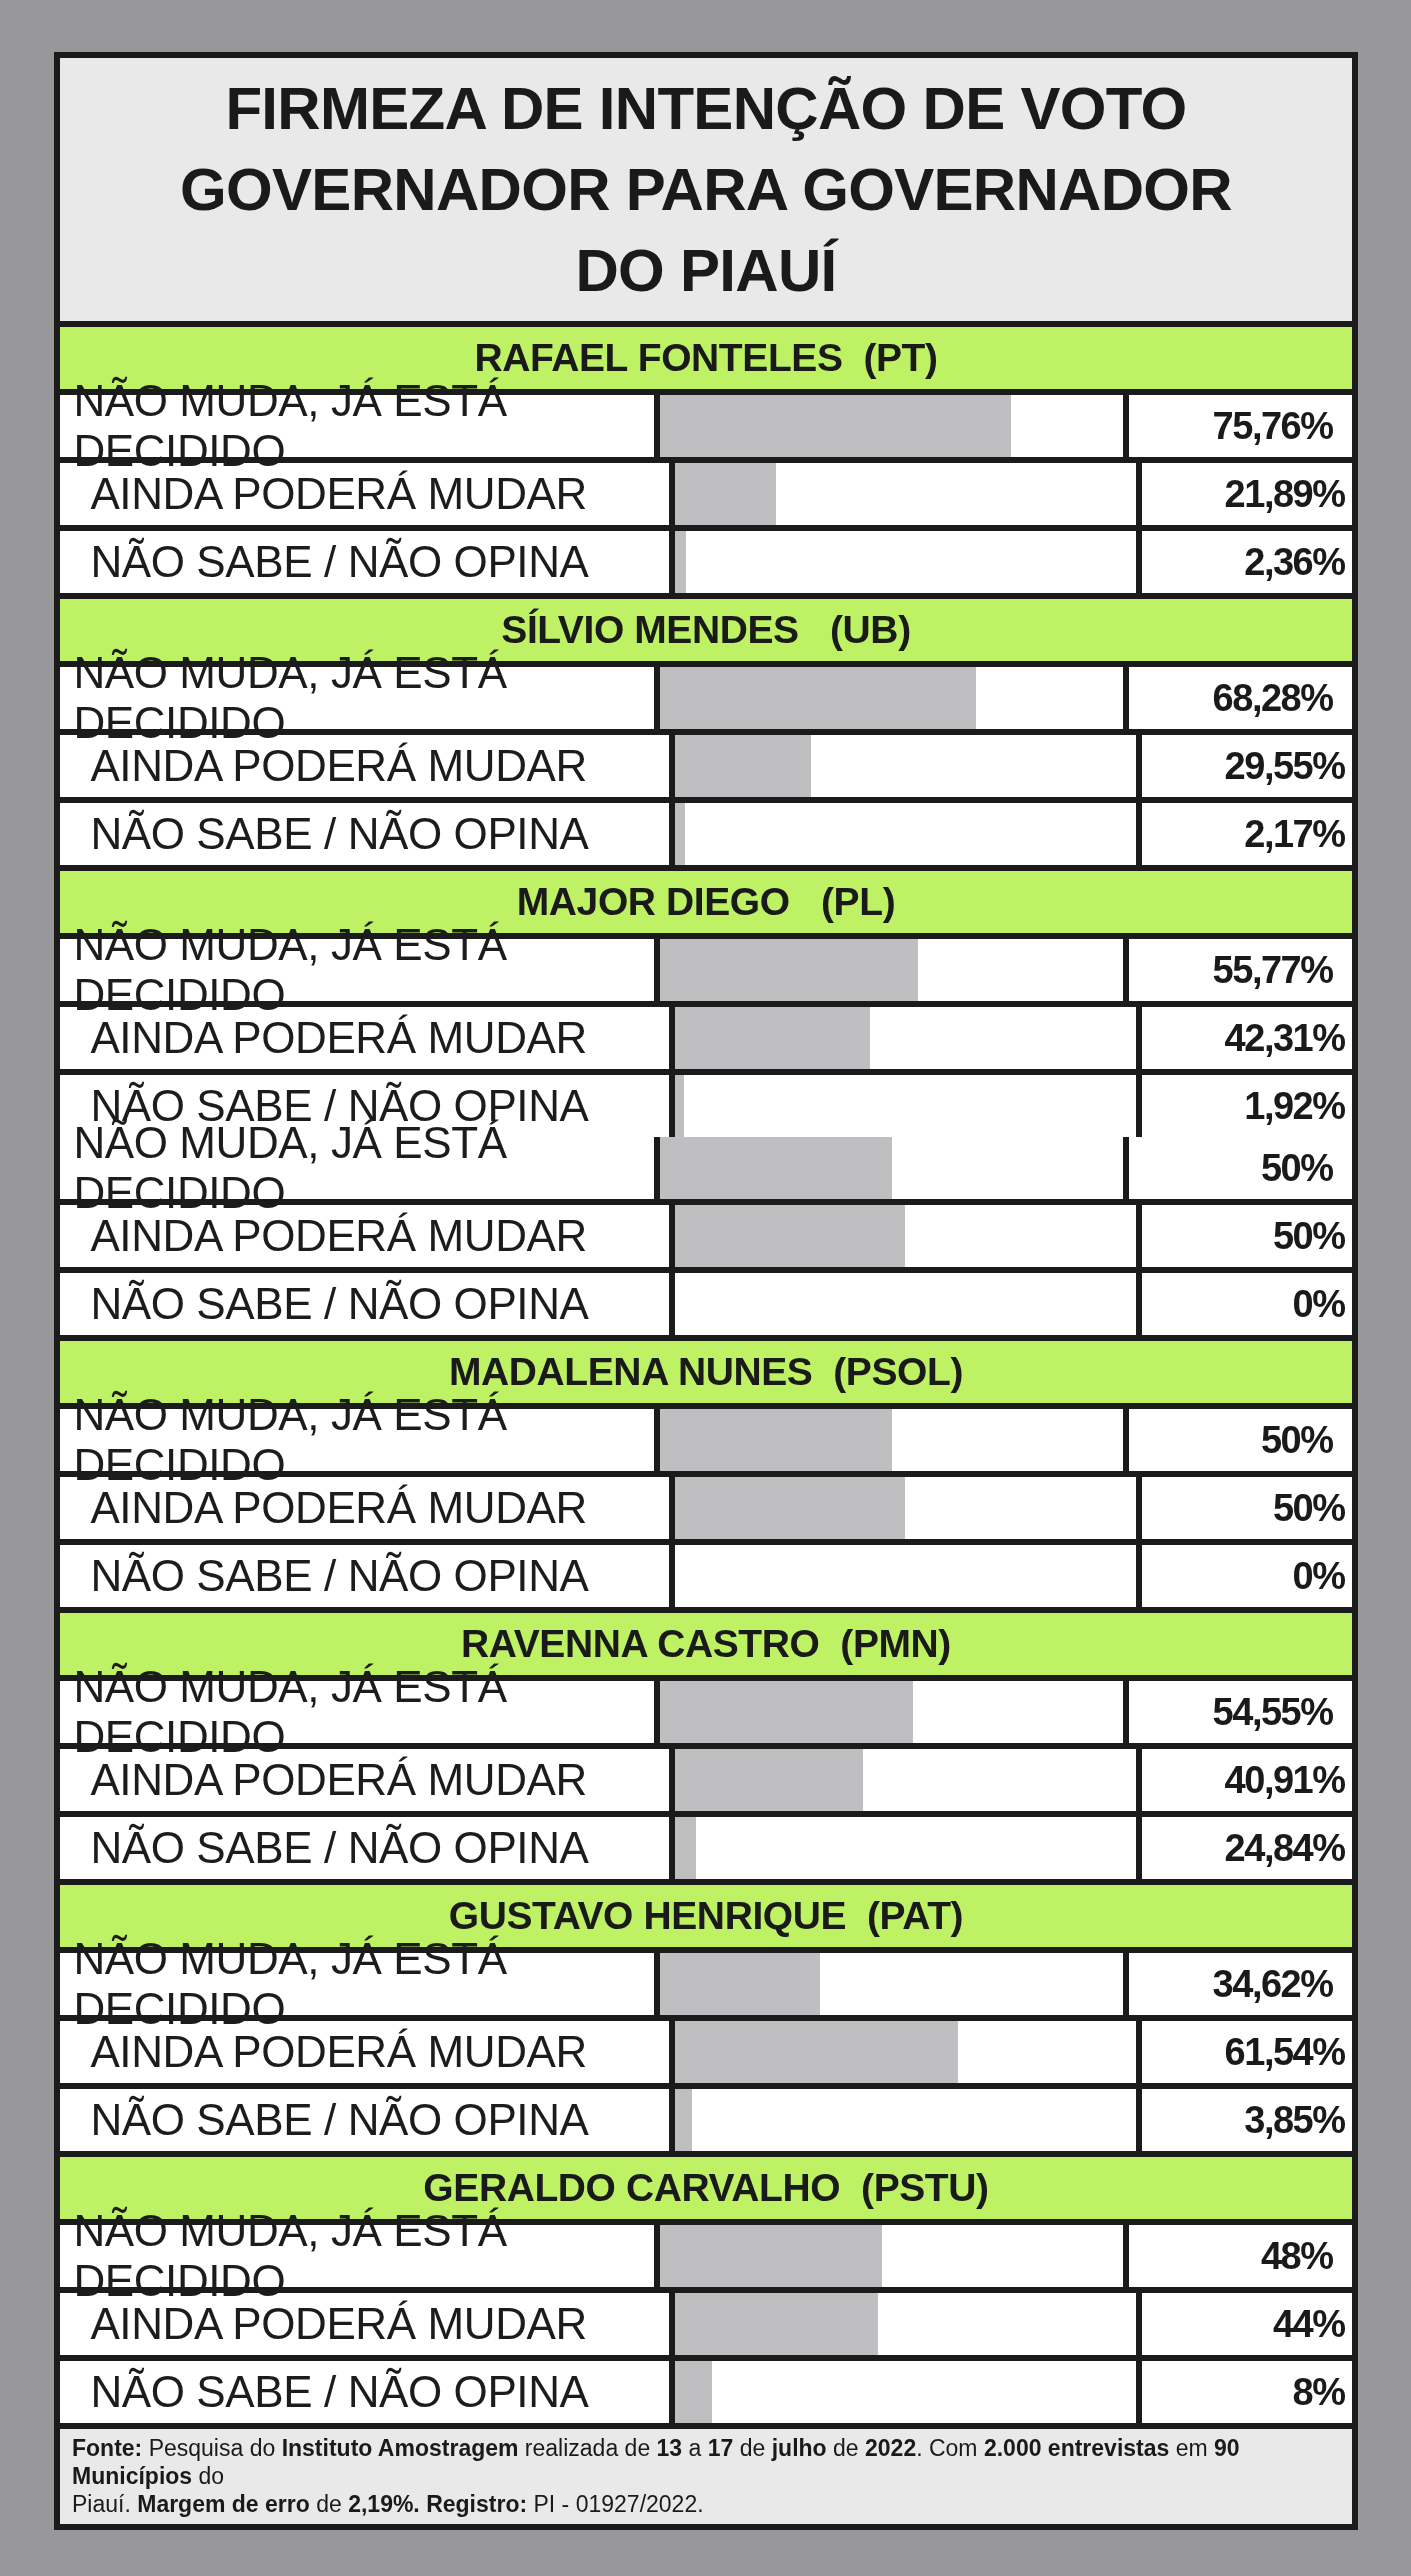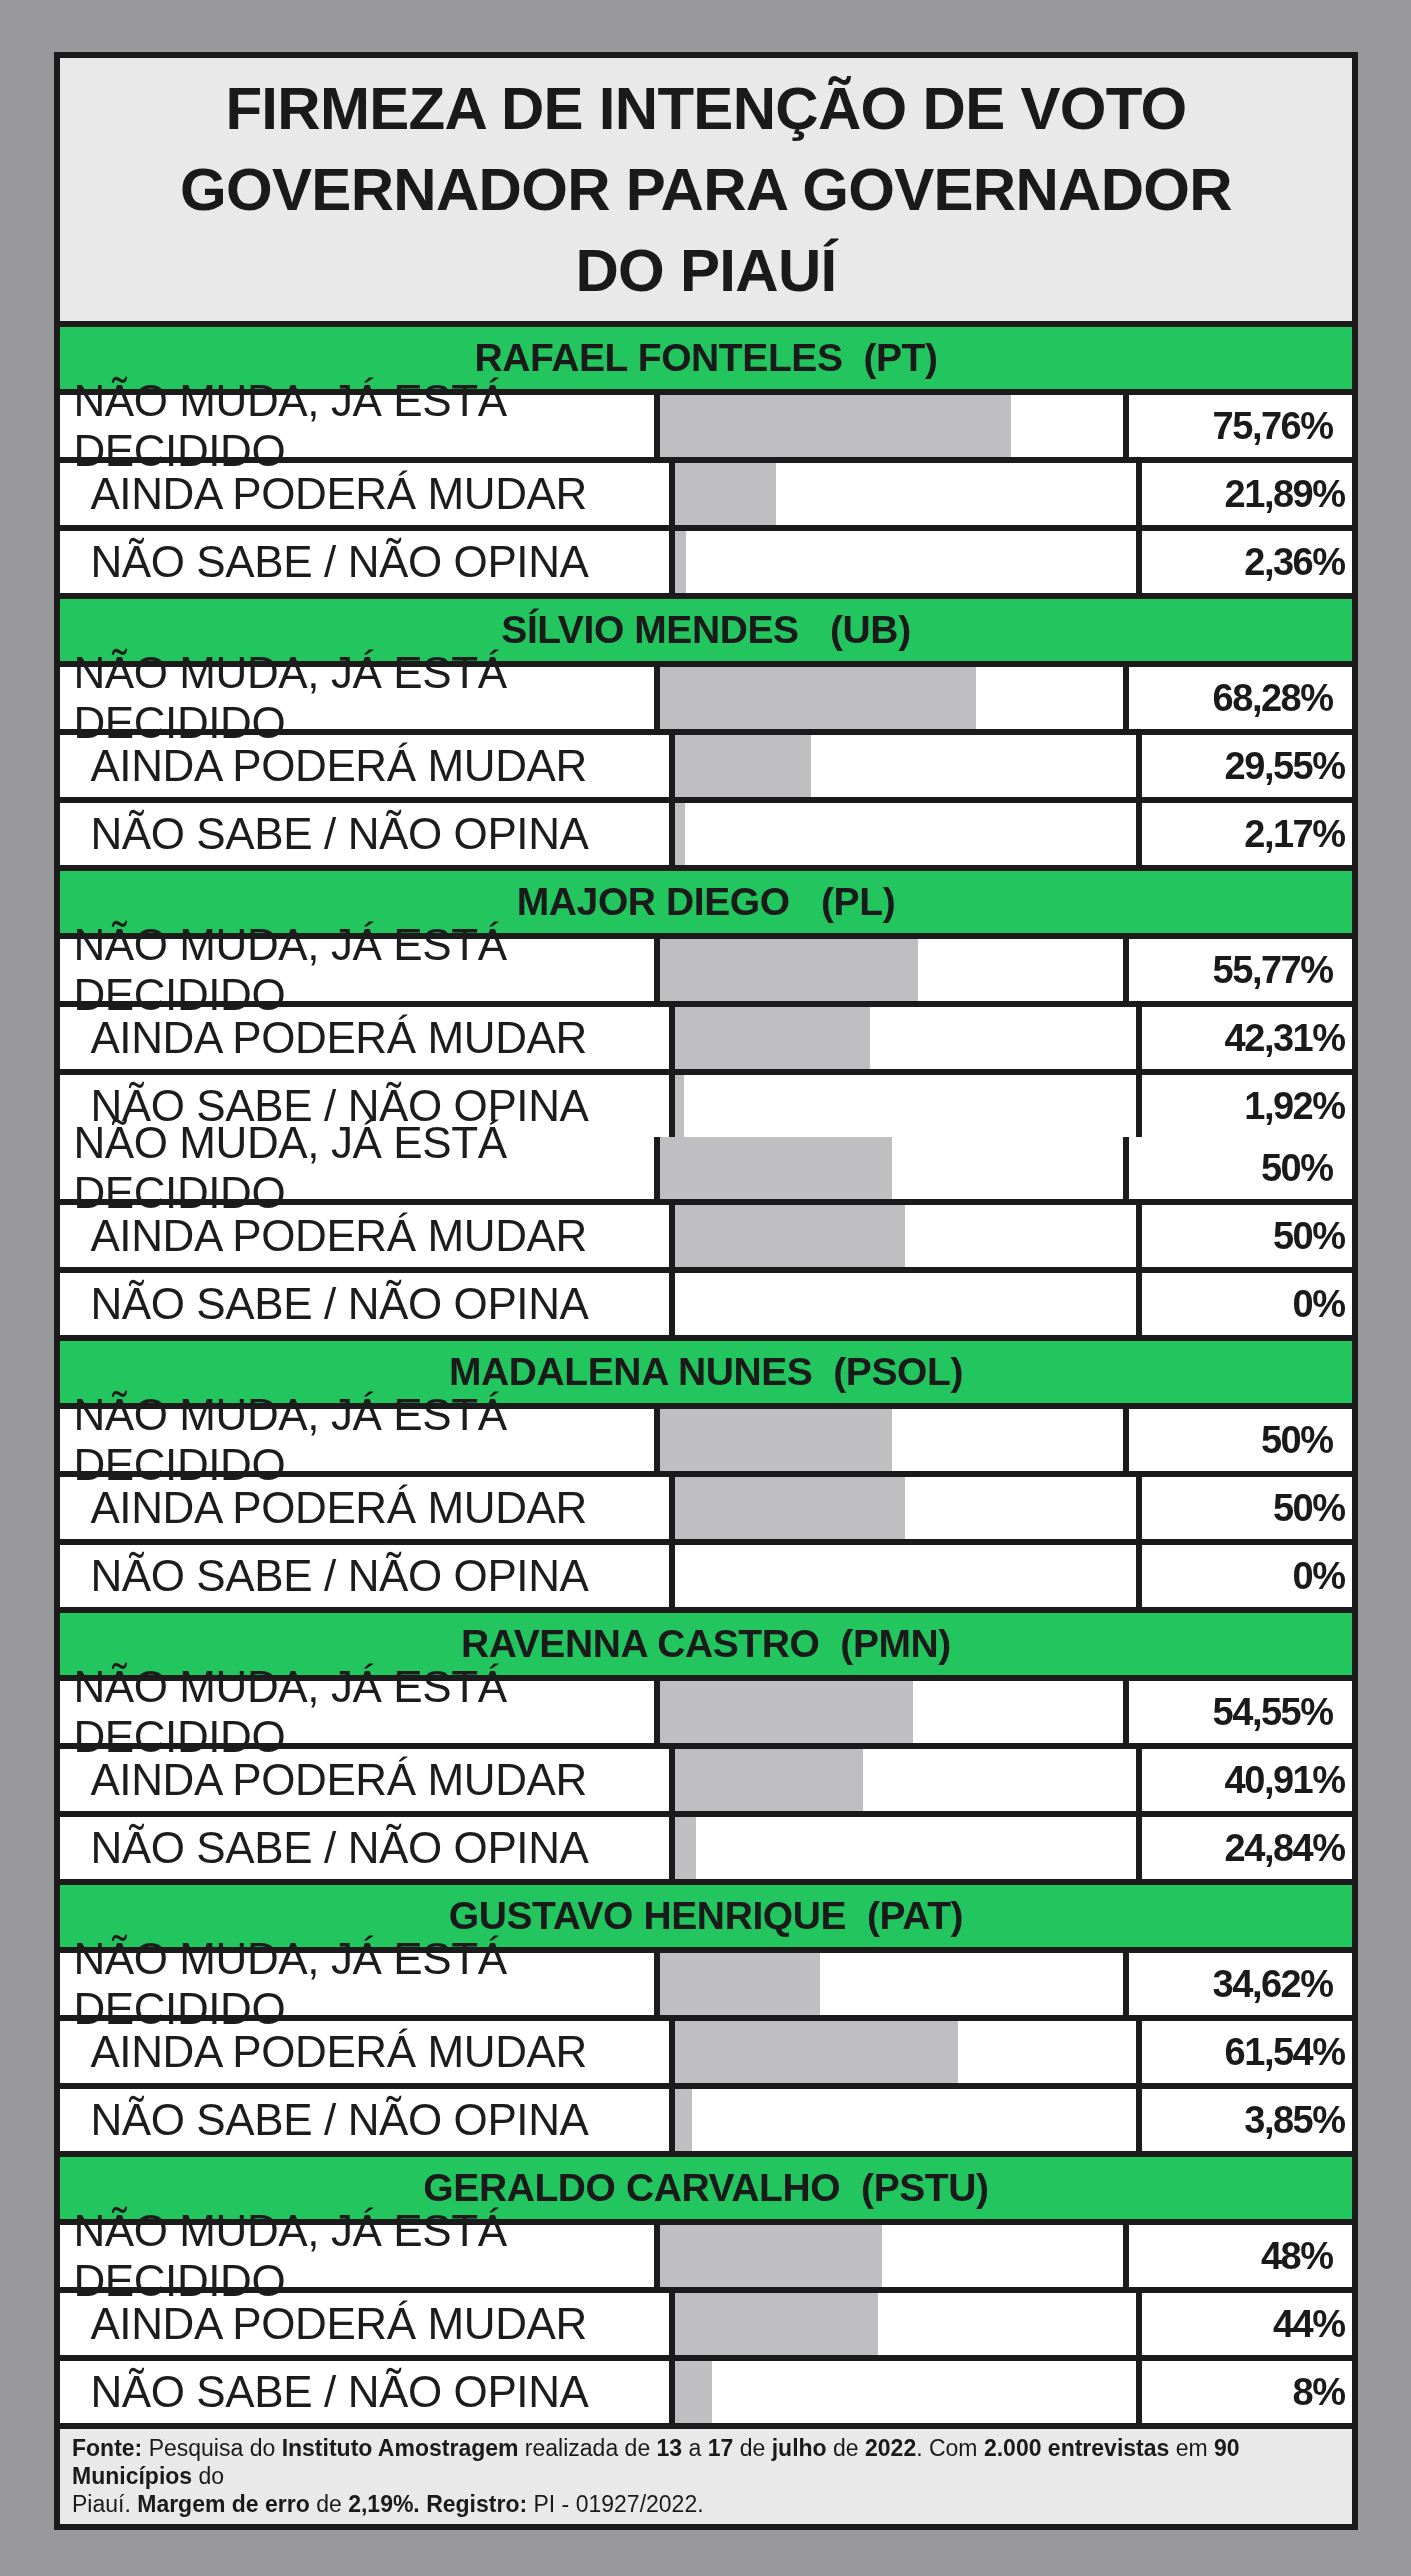--- a/index.html
+++ b/index.html
@@ -23,21 +23,21 @@
     display:flex;align-items:center;justify-content:center;
     text-align:center;
     font-weight:bold;
     font-size:60px;
     line-height:1.35;
     letter-spacing:-0.7px;
     white-space:pre-line;
   }
   .sec-header{
     height:62px;
-    background:#22c55e;
+    background:#bef264;
     border-top:6px solid #1b1b1b;
     border-bottom:6px solid #1b1b1b;
     display:flex;align-items:center;justify-content:center;
     font-weight:bold;
     font-size:39px;
     letter-spacing:-0.4px;
     white-space:pre;
   }
   .row{
     display:flex;

